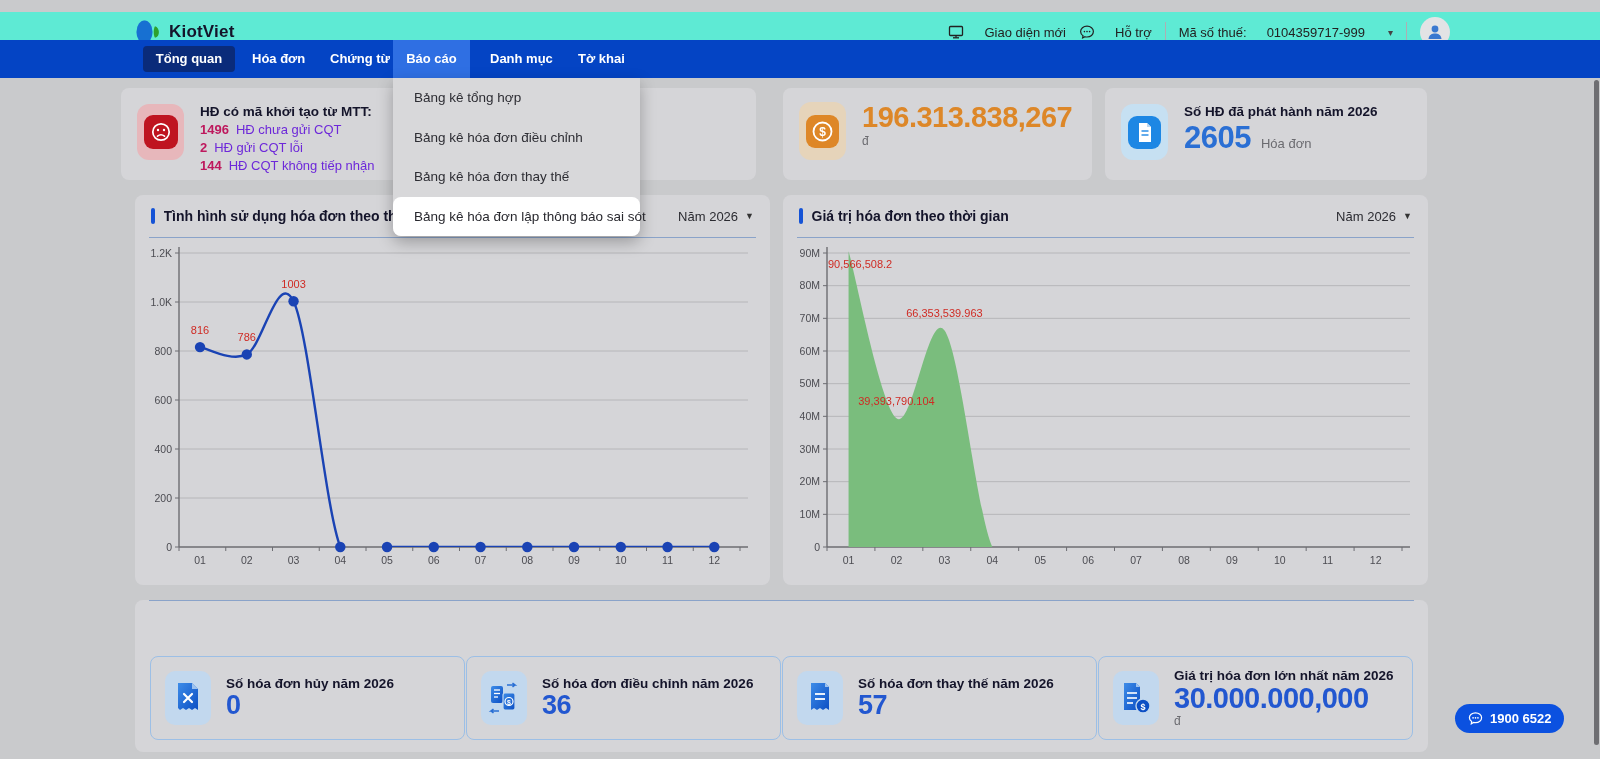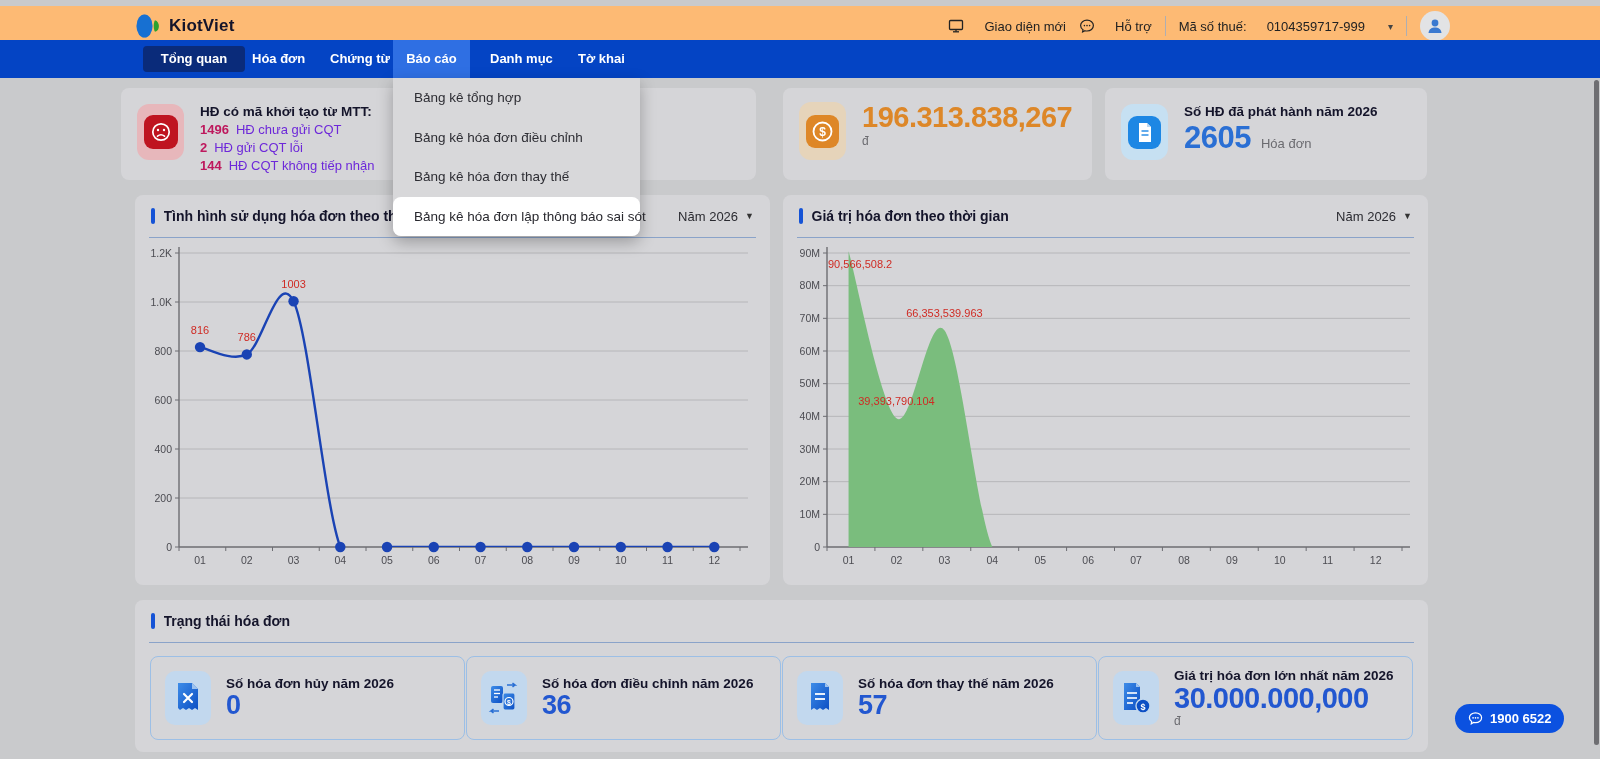--- a/index.html
+++ b/index.html
@@ -1,20 +1,20 @@
 <!DOCTYPE html>
 <html><head>
 <meta charset="utf-8">
 <style>
   * { margin:0; padding:0; box-sizing:border-box; }
   html,body { width:1600px; height:759px; overflow:hidden; }
   body { font-family:"Liberation Sans","DejaVu Sans",sans-serif; background:#c9cacc; position:relative; }
 
   
-  .topbar { position:absolute; left:0; top:6px; width:1600px; height:40px; background:#fdba74; }
+  .topbar { position:absolute; left:0; top:12px; width:1600px; height:40px; background:#5eead4; }
   .brand { position:absolute; left:135px; top:6px; display:flex; align-items:center; gap:7px; }
   .brand-name { font-size:17px; font-weight:bold; color:#14142a; letter-spacing:.2px; }
   .topbar-right { position:absolute; right:150px; top:0; height:40px; display:flex; align-items:center; gap:13px; font-size:13px; color:#222; }
   .tb-item { display:flex; align-items:center; gap:20px; cursor:pointer; }
   .tb-divider { width:1px; height:20px; background:#aeaeb2; }
   .tax-caret { font-size:10px; color:#444; margin-left:3px; }
   .avatar { width:30px; height:30px; border-radius:50%; background:#e2e3e5; display:flex; align-items:center; justify-content:center; }
 
   
   .navbar { position:absolute; left:0; top:40px; width:1600px; height:38px; background:#0444c4; }
@@ -110,21 +110,21 @@
     <div class="avatar">
       <svg width="18" height="18" viewBox="0 0 18 18">
         <circle cx="9" cy="6" r="3.4" fill="#3a79d0"></circle>
         <path d="M2.5 16 C3 11.8 6 10.6 9 10.6 C12 10.6 15 11.8 15.5 16 Z" fill="#3a79d0"></path>
       </svg>
     </div>
   </div>
 </header>
 
 <nav class="navbar">
-  <div class="nav-item nav-active" style="left:143px; width:102px;">Tổng quan</div>
+  <div class="nav-item nav-active" style="left:143px; width:92px;">Tổng quan</div>
   <div class="nav-item" style="left:252px;">Hóa đơn</div>
   <div class="nav-item" style="left:330px;">Chứng từ</div>
   <div class="nav-item nav-open" style="left:393px; width:77px;">Báo cáo</div>
   <div class="nav-item" style="left:490px;">Danh mục</div>
   <div class="nav-item" style="left:578px;">Tờ khai</div>
 </nav>
 
 <div class="dropdown">
   <div class="dropdown-item">Bảng kê tổng hợp</div>
   <div class="dropdown-item">Bảng kê hóa đơn điều chỉnh</div>
@@ -350,24 +350,20 @@
       <text x="538.7291666666666" y="323" text-anchor="middle" fill="#4c4c52" font-size="10.5">11</text>
       <text x="586.6458333333333" y="323" text-anchor="middle" fill="#4c4c52" font-size="10.5">12</text>
       <path d="M59.5625 10.14940654666669 C67.54861111111111 38.010108621155574,91.50694444444443 164.13100295345555,107.47916666666666 177.3136189936 C123.45138888888889 190.49623503374443,139.42361111111111 67.79737261979999,155.39583333333334 89.24510278753333 C171.36805555555557 110.69283295526667,187.34027777777777 269.8741837979222,203.3125 306 C219.28472222222223 342.1258162020778,235.25694444444443 306,251.22916666666666 306 C267.20138888888886 306,283.1736111111111 306,299.1458333333333 306 C315.11805555555554 306,331.09027777777777 306,347.0625 306 C363.03472222222223 306,379.00694444444446 306,394.9791666666667 306 C410.9513888888889 306,426.92361111111103 306,442.89583333333326 306 C458.8680555555555 306,474.8402777777777 306,490.81249999999994 306 C506.7847222222222 306,522.7569444444445 306,538.7291666666666 306 C554.7013888888888 306,578.6597222222222 306,586.6458333333333 306 L 586.6458333333333 306 L 59.5625 306 Z" fill="#7abd7d" clip-path="url(#area-chart-clip)"></path>
       <text x="39" y="27.14940654666669" text-anchor="start" fill="#cf2b24" font-size="11">90,566,508.2</text>
       <text x="107.47916666666666" y="164.3136189936" text-anchor="middle" fill="#cf2b24" font-size="11">39,393,790.104</text>
       <text x="155.39583333333334" y="76.24510278753333" text-anchor="middle" fill="#cf2b24" font-size="11">66,353,539.963</text>
     </svg>
 </section>
 
 <section class="panel panel-status">
-  <div class="panel-head">
-    <div class="accent"></div>
-    <div class="panel-title">Trạng thái hóa đơn</div>
-  </div>
   <div class="panel-divider"></div>
   <div class="status-cards">
 
     <div class="status-card">
       <div class="status-tile">
         <svg width="32" height="36" viewBox="0 0 32 36">
           <defs>
               <linearGradient id="g1" x1="0" y1="0" x2="1" y2="1">
                 <stop offset="0" stop-color="#3d8ce8"></stop>
                 <stop offset="1" stop-color="#0c4fc4"></stop>

